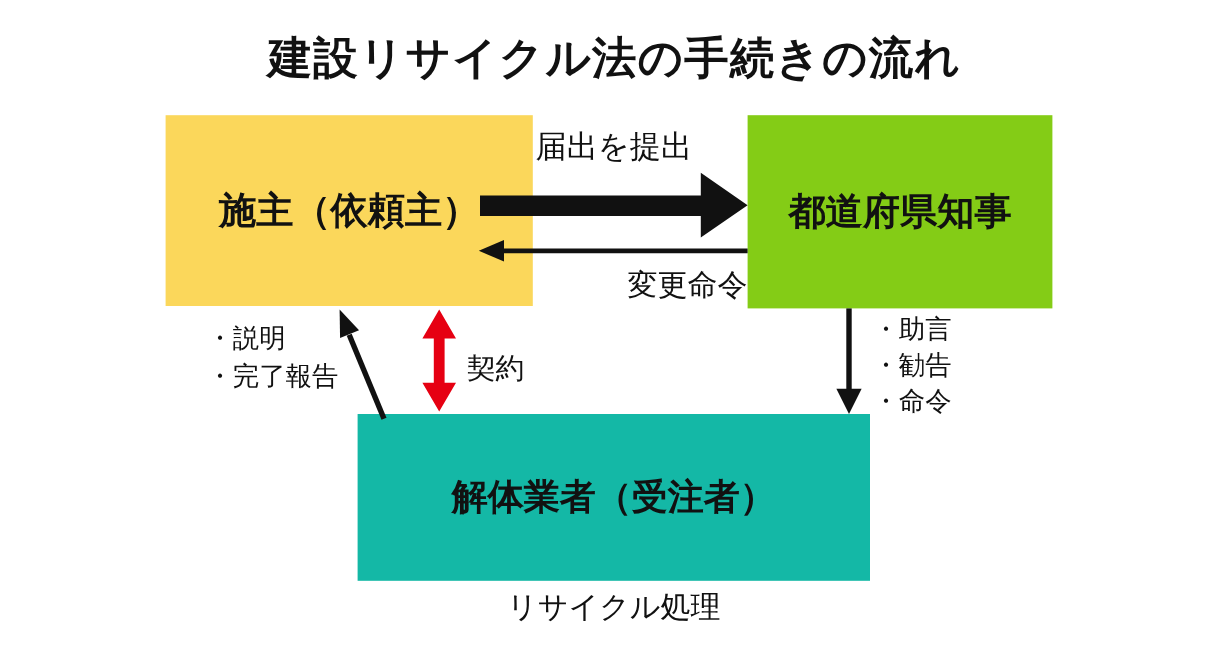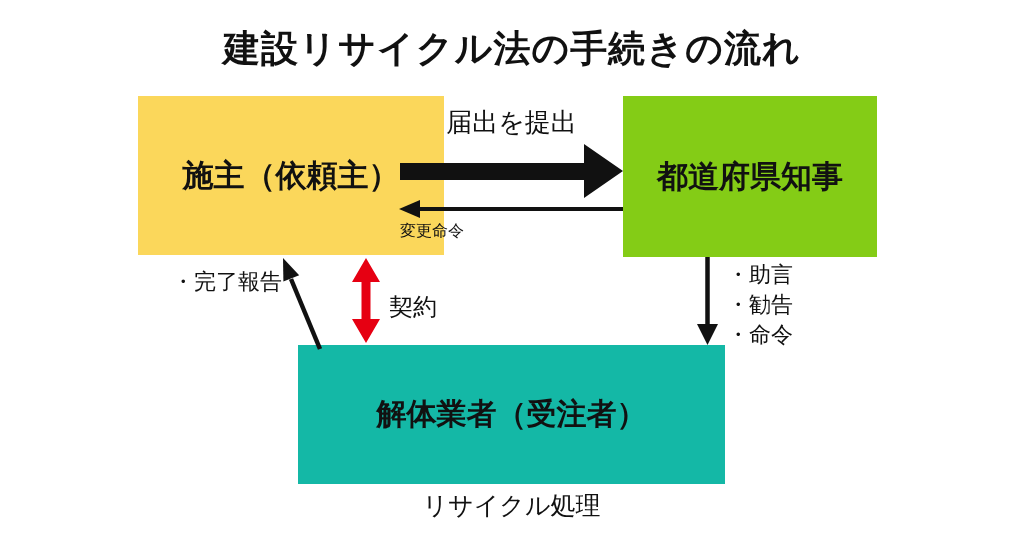--- a/index.html
+++ b/index.html
@@ -14,21 +14,21 @@
   .node {
     position:absolute; display:flex; align-items:center; justify-content:center;
     font-weight:bold; font-size:31px; white-space:nowrap;
   }
   .node-client     { left:138px; top:96px;  width:306px; height:159px; }
   .node-governor   { left:623px; top:96px;  width:254px; height:161px; }
   .node-contractor { left:298px; top:345px; width:427px; height:139px; font-size:30px; }
   .arrows { position:absolute; left:0; top:0; width:1024px; height:538px; pointer-events:none; }
   .label { position:absolute; font-weight:normal; white-space:nowrap; }
   .label-submit   { left:400px; top:105px; width:223px; text-align:center; font-size:26px; }
-  .label-change   { left:400px; top:221px; width:223px; text-align:left; font-size:16px; }
+  .label-change   { left:400px; top:221px; width:223px; text-align:right; font-size:25px; }
   .label-report   { left:172px; top:266px; font-size:22px; line-height:32px; }
   .label-contract { left:389px; top:291px; font-size:24px; }
   .label-guidance { left:727px; top:260px; font-size:22px; line-height:30px; }
   .label-footer   { left:298px; top:489px; width:427px; text-align:center; font-size:25px; }
 </style>
 </head>
 <body>
 
 <div class="canvas">
 
@@ -64,20 +64,21 @@
       <line x1="707.5" y1="257" x2="707.5" y2="331" stroke-width="4.5" stroke="#111111"></line>
       <polygon points="707.5,345 697,324 718,324" fill="#111111"></polygon>
     </g>
   </svg>
 
   <div class="label label-submit">届出を提出</div>
 
   <div class="label label-change">変更命令</div>
 
   <div class="label label-report">
+    <div>・説明</div>
     <div>・完了報告</div>
   </div>
 
   <div class="label label-contract">契約</div>
 
   <div class="label label-guidance">
     <div>・助言</div>
     <div>・勧告</div>
     <div>・命令</div>
   </div>

